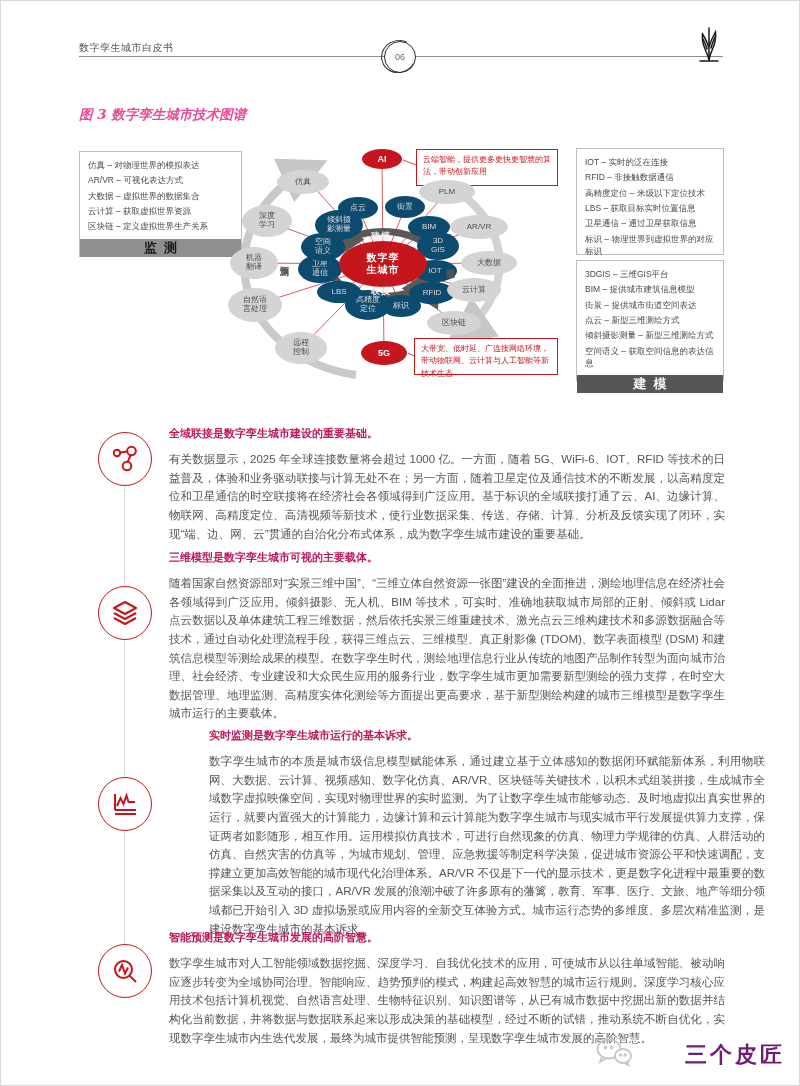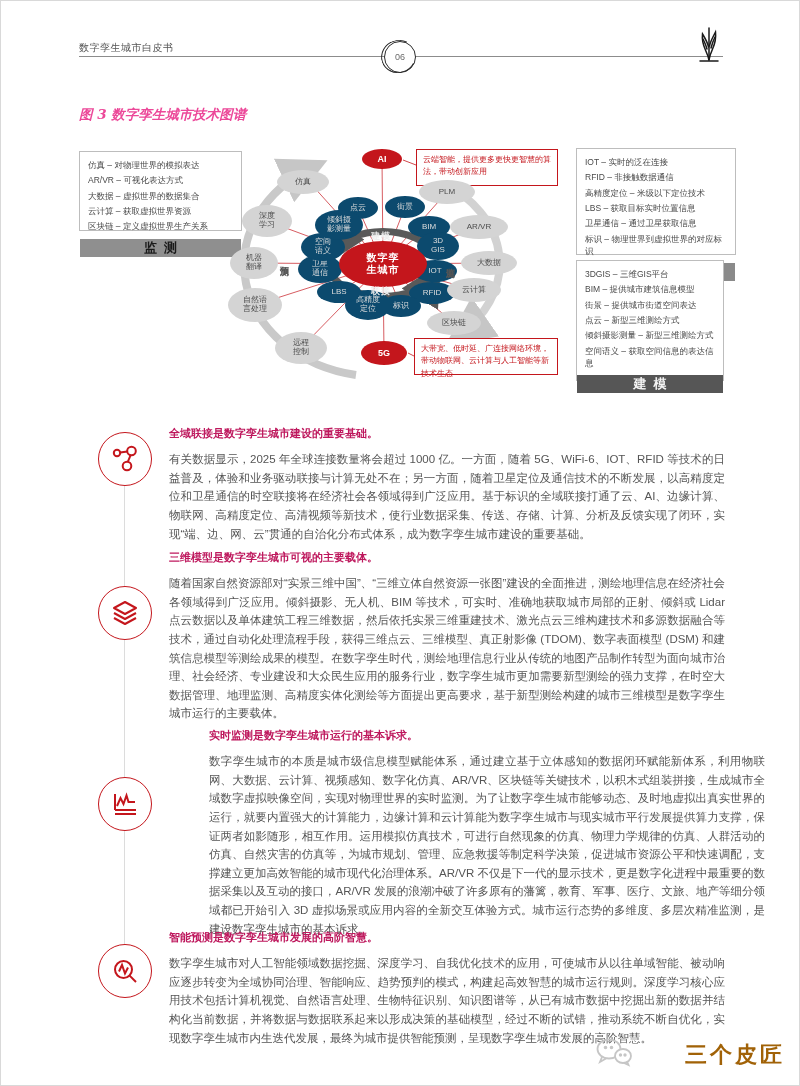--- a/index.html
+++ b/index.html
@@ -12,23 +12,23 @@
   .hdr-circle::before{content:"";position:absolute;left:-4px;top:-2px;width:33px;height:31px;border:1.1px solid #2b2b2b;border-radius:50%;border-right-color:transparent;transform:rotate(-18deg);}
   .hdr-logo{position:absolute;left:692px;top:24px;z-index:2;}
 
   .fig-cap{position:absolute;left:78px;top:105px;font-family:"DejaVu Serif","Liberation Serif",serif;font-style:italic;font-weight:bold;font-size:13.5px;color:#ec4899;}
 
   
   .tbox{position:absolute;border:1px solid #bdbdbd;background:#fff;box-sizing:border-box;display:flex;flex-direction:column;}
   .tbox .items{padding:7px 8px 6px;display:flex;flex-direction:column;gap:3px;flex:1;}
   .tech-item{font-size:8.5px;color:#4a4a4a;line-height:1.45;}
   .tbox .bar{height:21px;display:flex;align-items:center;justify-content:center;font-size:13px;font-weight:bold;letter-spacing:7px;text-indent:7px;}
-  #tbox-monitor{left:78px;top:150px;width:163px;height:80px;}
+  #tbox-monitor{left:78px;top:150px;width:163px;height:106px;}
   #tbox-predict{left:78px;top:263px;width:163px;height:122px;}
-  #tbox-connect{left:575px;top:147px;width:160px;height:107px;}
+  #tbox-connect{left:575px;top:147px;width:148px;height:107px;}
   #tbox-model{left:575px;top:259px;width:148px;height:121px;}
 
   
   .canvas{position:absolute;left:0;top:140px;width:800px;height:262px;}
   .canvas svg.layer{position:absolute;left:0;top:0;z-index:1;}
   .bubble{position:absolute;z-index:3;border-radius:50%;display:flex;align-items:center;justify-content:center;text-align:center;white-space:pre-line;transform:translate(-50%,-50%);line-height:1.12;}
   .b-red{background:#c4161c;color:#fff;font-weight:bold;font-size:9px;}
   .b-dark{background:#0c4a6e;color:#ddd;font-size:8px;}
   .b-light{background:#d4d4d4;color:#4d4d4d;font-size:8px;}
   .b-center{font-size:10px;font-weight:bold;letter-spacing:1px;line-height:1.25;}
@@ -44,21 +44,21 @@
   .rail-line{position:absolute;left:123px;top:458px;width:1px;height:512px;background:#dcdcdc;}
   .sec-icon{position:absolute;left:97px;width:54px;height:54px;border:1.6px solid #c4161c;border-radius:50%;background:#fff;box-sizing:border-box;display:flex;align-items:center;justify-content:center;z-index:2;}
   #icon-1{top:431px;} #icon-2{top:585px;} #icon-3{top:776px;} #icon-4{top:943px;}
   .section{position:absolute;left:168px;width:556px;}
   #sec-1{top:425px;} #sec-2{top:549px;} #sec-3{top:727px;margin-left:40px;} #sec-4{top:929px;}
   .sec-h{font-size:11px;font-weight:bold;color:#be185d;margin:0 0 9px;}
   .sec-p{font-size:11.5px;color:#555;line-height:1.62;text-align:justify;margin:0;}
 
   
   .footer{position:absolute;right:14px;bottom:12px;display:flex;align-items:center;gap:7px;z-index:2;}
-  .footer-text{font-size:22px;letter-spacing:3px;color:#a16207;font-weight:bold;margin-left:44px;}
+  .footer-text{font-size:22px;letter-spacing:3px;color:#701a75;font-weight:bold;margin-left:44px;}
 </style>
 </head>
 <body>
 
 <div class="page">
 
   <div class="hdr-title">数字孪生城市白皮书</div>
   <div class="hdr-line"></div>
   <div class="hdr-circle">
     <span>06</span>

